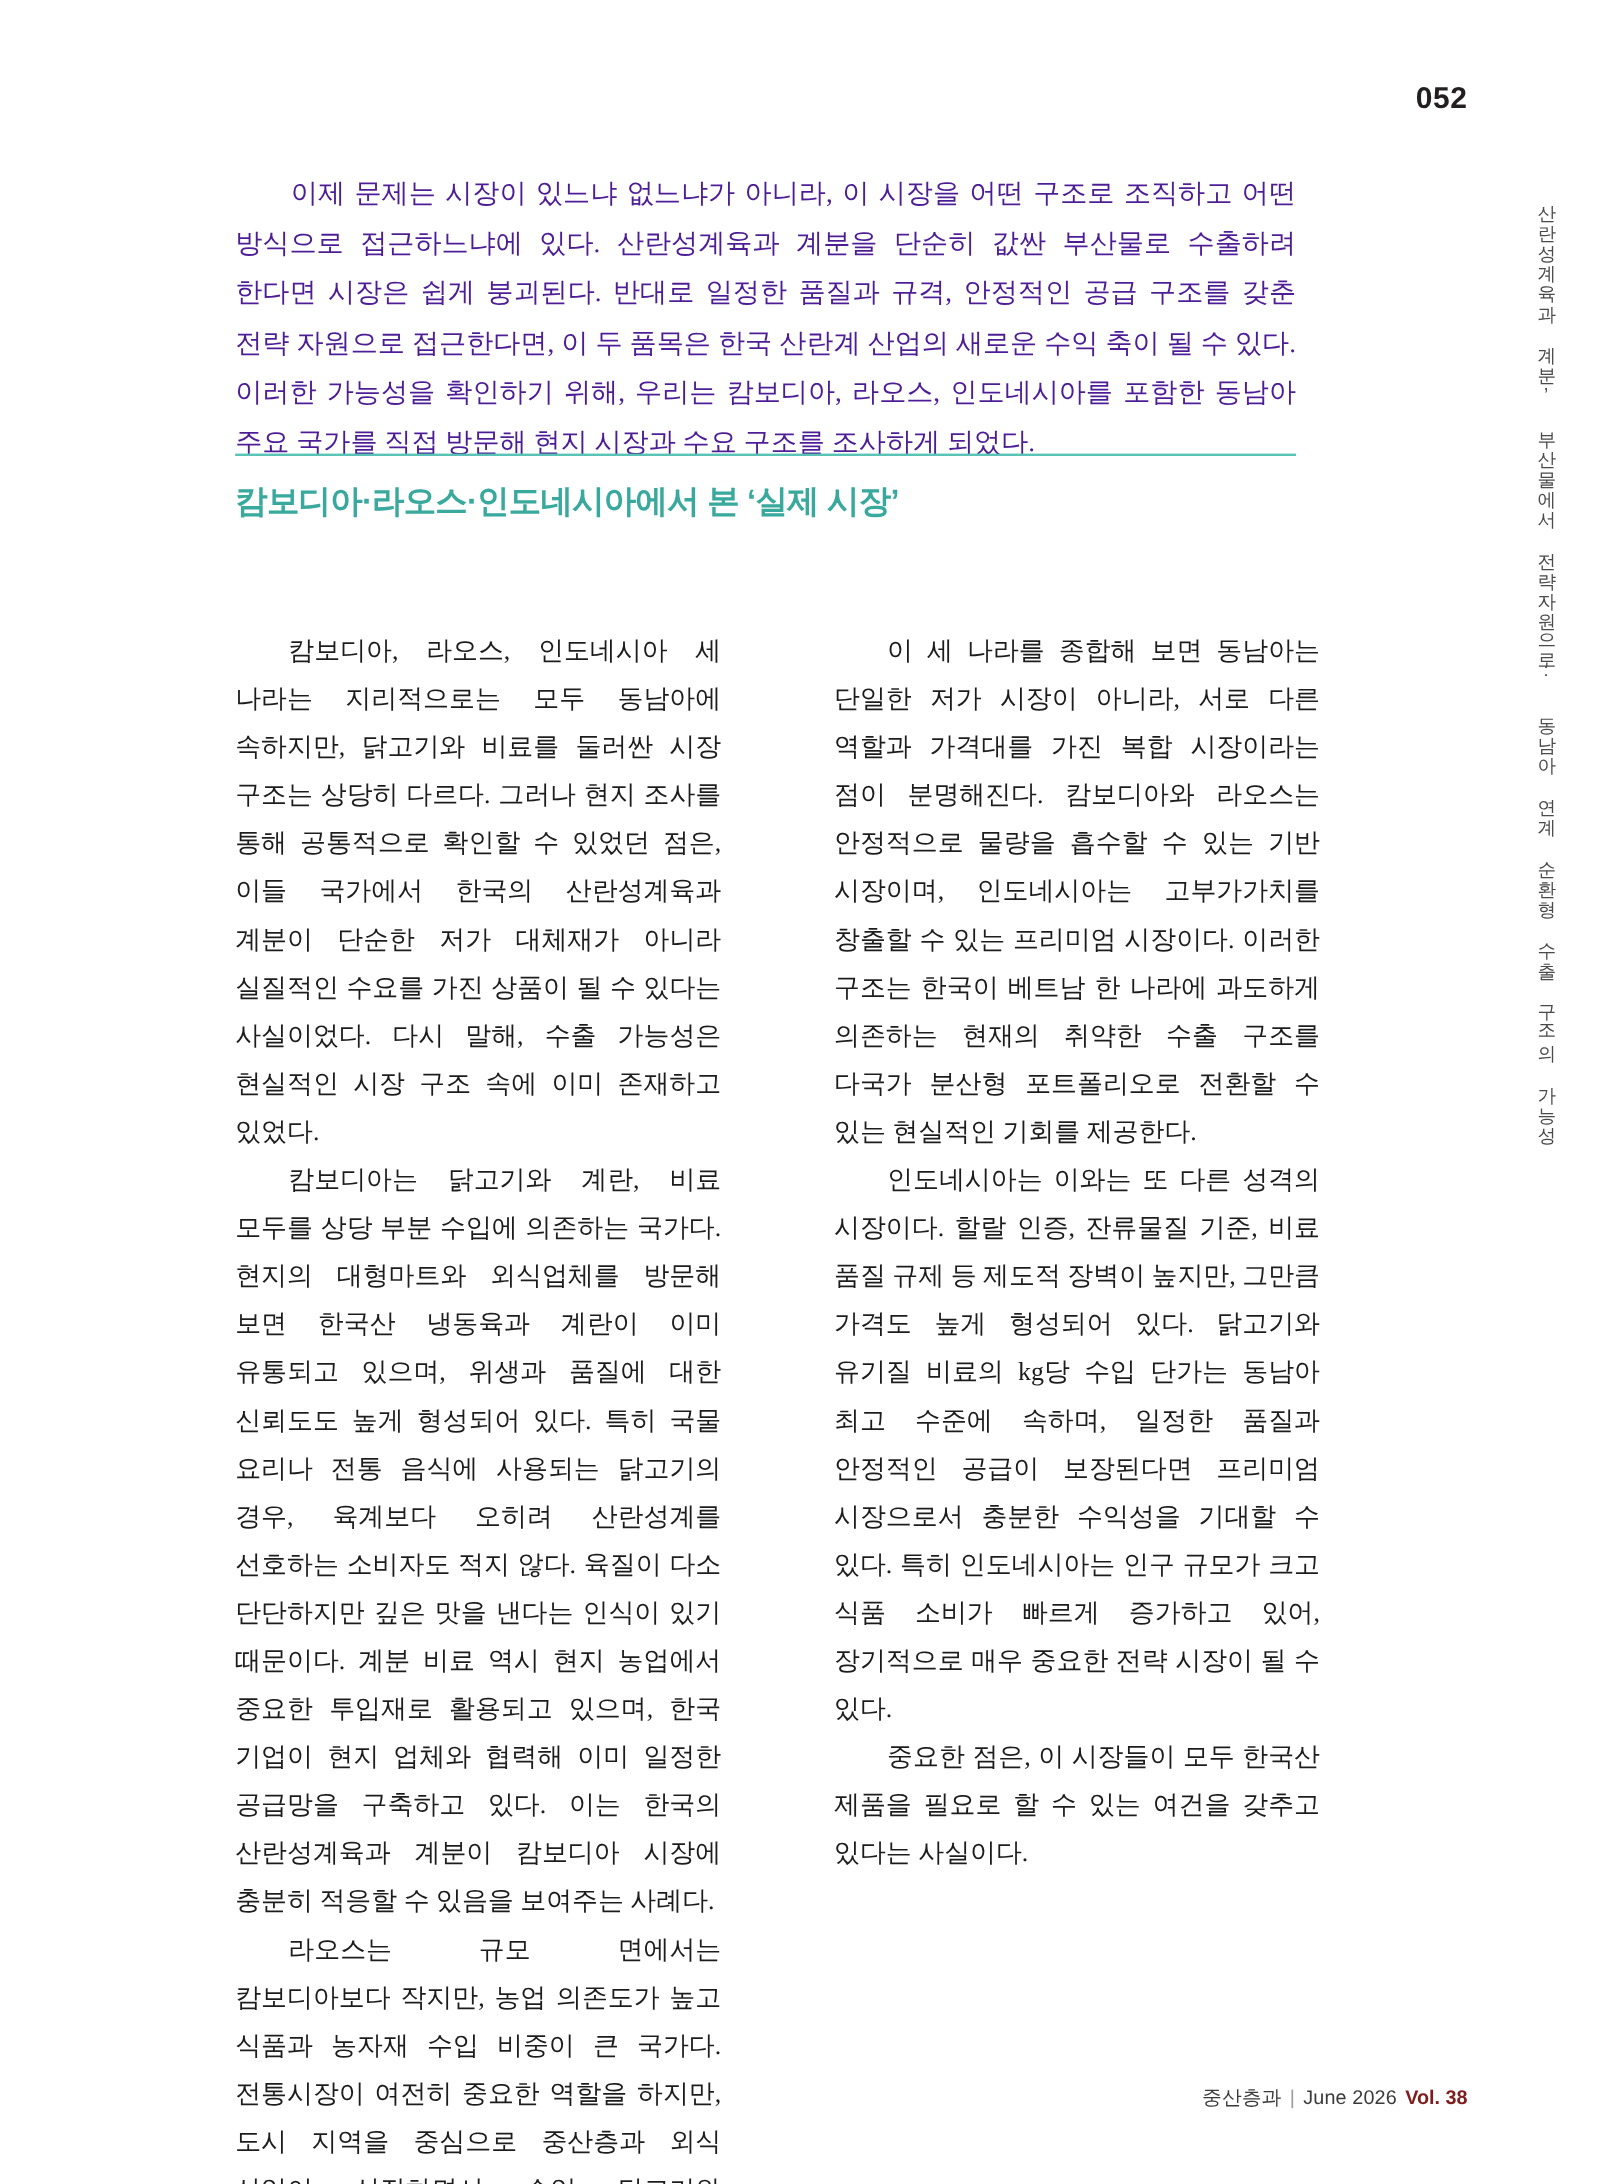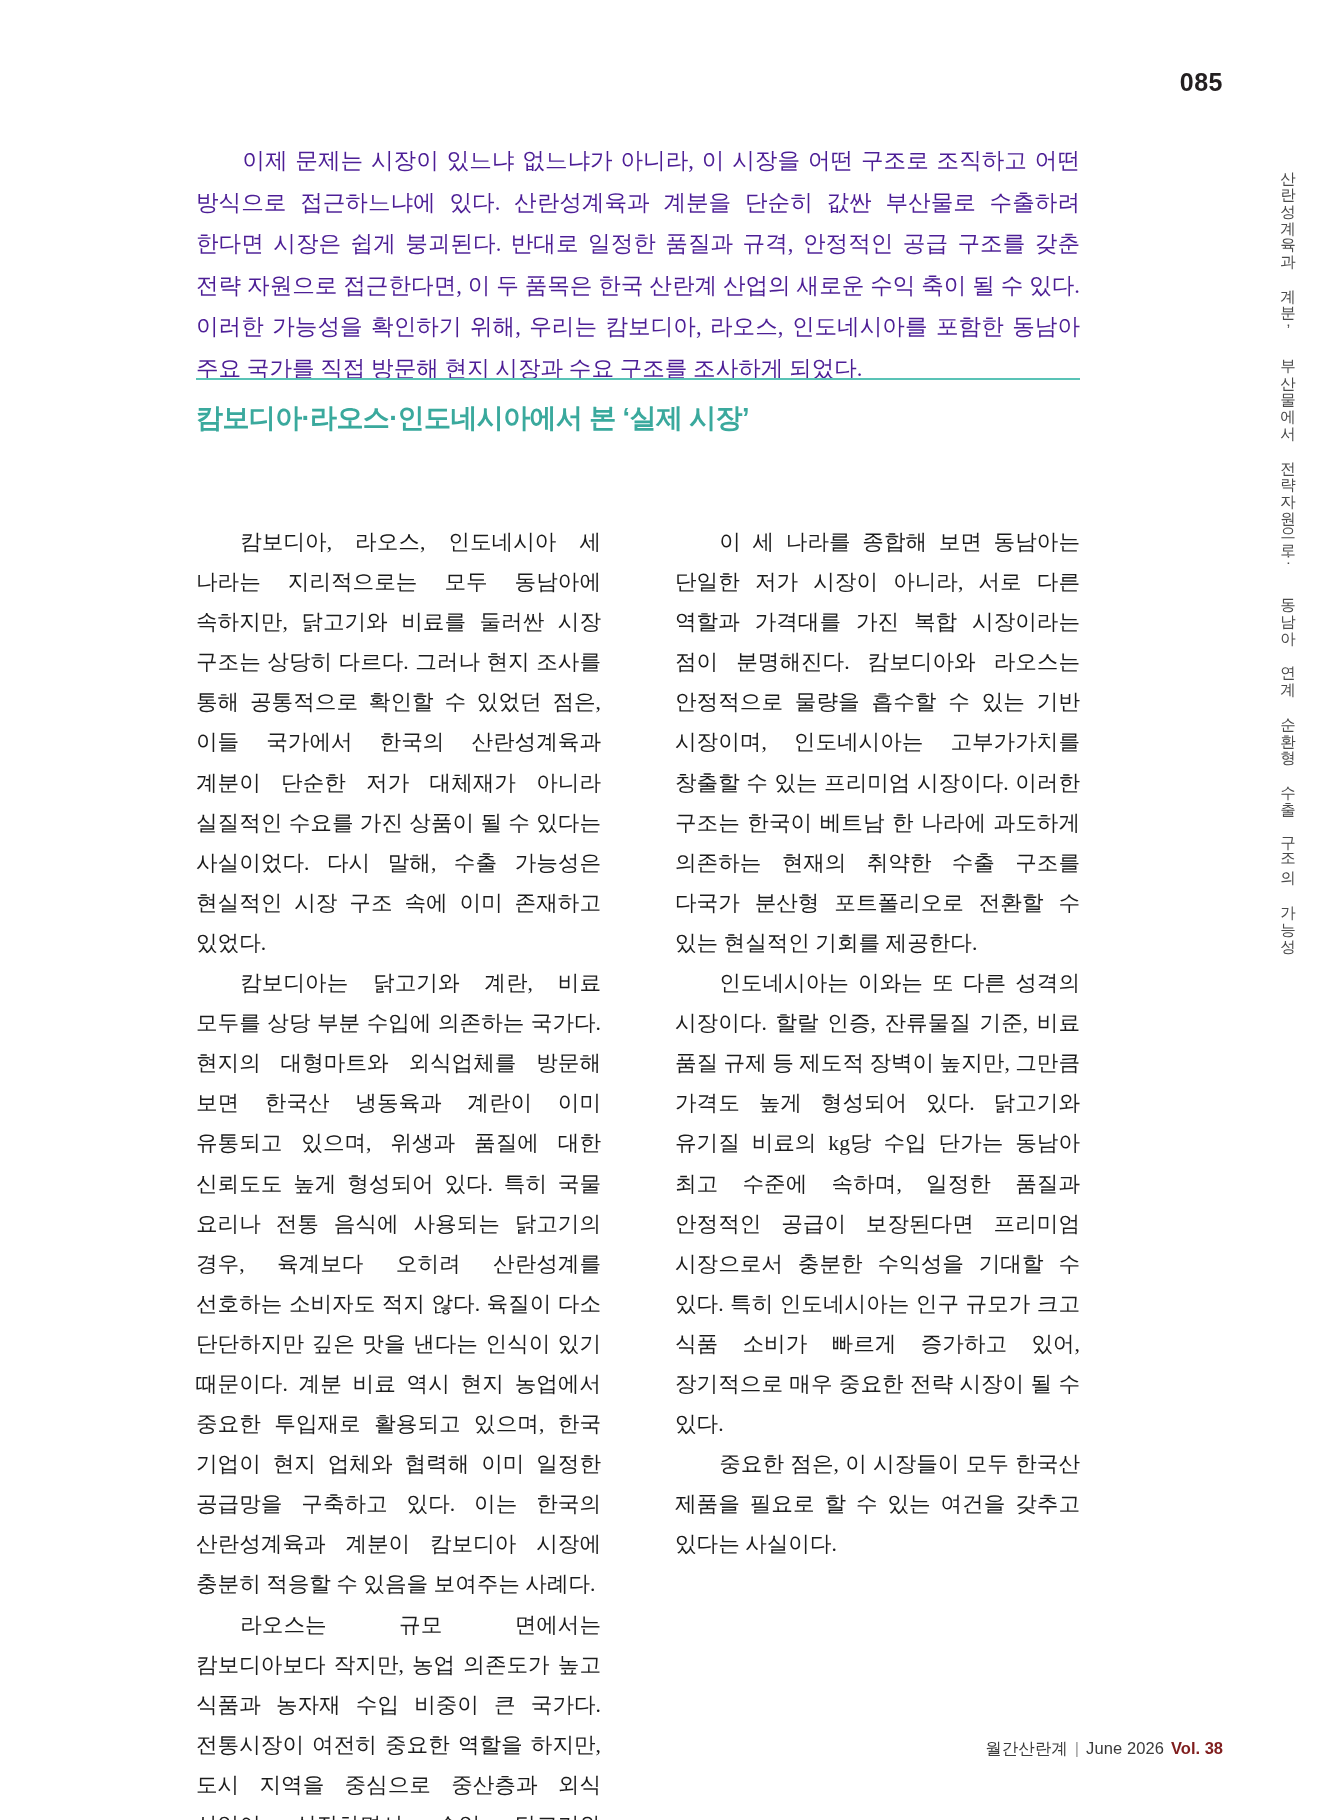--- a/index.html
+++ b/index.html
@@ -94,21 +94,21 @@
   }
 
   
   .columns {
     position: absolute;
     left: 196px;
     top: 522px;
     width: 884px;
     height: 1110px;
     display: flex;
-    gap: 74px;
+    gap: 94px;
   }
   .col {
     width: 405px;
     flex: 0 0 405px;
   }
   .col p {
     margin: 0;
     font-size: 21.6px;
     line-height: 40.1px;
     color: #1c1c1c;
@@ -134,21 +134,21 @@
   }
   .footer .sep { color: #9a9a9a; }
   .footer .vol { font-weight: 700; color: #7f1d1d; }
   .footer .issue { letter-spacing: 0.1px; }
 </style>
 </head>
 <body>
 
 <div class="page">
 
-  <div class="page-number">085</div>
+  <div class="page-number">052</div>
 
   <div class="running-head">산란성계육과 계분, 부산물에서 전략자원으로: 동남아 연계 순환형 수출 구조의 가능성</div>
 
   <div class="intro">
     <p>이제 문제는 시장이 있느냐 없느냐가 아니라, 이 시장을 어떤 구조로 조직하고 어떤 방식으로 접근하느냐에 있다. 산란성계육과 계분을 단순히 값싼 부산물로 수출하려 한다면 시장은 쉽게 붕괴된다. 반대로 일정한 품질과 규격, 안정적인 공급 구조를 갖춘 전략 자원으로 접근한다면, 이 두 품목은 한국 산란계 산업의 새로운 수익 축이 될 수 있다. 이러한 가능성을 확인하기 위해, 우리는 캄보디아, 라오스, 인도네시아를 포함한 동남아 주요 국가를 직접 방문해 현지 시장과 수요 구조를 조사하게 되었다.</p>
   </div>
 
   <div class="section-head">
     <div class="rule"></div>
     <h2>캄보디아·라오스·인도네시아에서 본 ‘실제 시장’</h2>
@@ -164,19 +164,19 @@
 
     <div class="col">
       <p>이 세 나라를 종합해 보면 동남아는 단일한 저가 시장이 아니라, 서로 다른 역할과 가격대를 가진 복합 시장이라는 점이 분명해진다. 캄보디아와 라오스는 안정적으로 물량을 흡수할 수 있는 기반 시장이며, 인도네시아는 고부가가치를 창출할 수 있는 프리미엄 시장이다. 이러한 구조는 한국이 베트남 한 나라에 과도하게 의존하는 현재의 취약한 수출 구조를 다국가 분산형 포트폴리오로 전환할 수 있는 현실적인 기회를 제공한다.</p>
       <p>인도네시아는 이와는 또 다른 성격의 시장이다. 할랄 인증, 잔류물질 기준, 비료 품질 규제 등 제도적 장벽이 높지만, 그만큼 가격도 높게 형성되어 있다. 닭고기와 유기질 비료의 kg당 수입 단가는 동남아 최고 수준에 속하며, 일정한 품질과 안정적인 공급이 보장된다면 프리미엄 시장으로서 충분한 수익성을 기대할 수 있다. 특히 인도네시아는 인구 규모가 크고 식품 소비가 빠르게 증가하고 있어, 장기적으로 매우 중요한 전략 시장이 될 수 있다.</p>
       <p>중요한 점은, 이 시장들이 모두 한국산 제품을 필요로 할 수 있는 여건을 갖추고 있다는 사실이다.</p>
     </div>
 
   </div>
 
   <div class="footer">
-    <span>월간산란계</span>
+    <span>중산층과</span>
     <span class="sep">|</span>
     <span class="issue">June 2026</span>
     <span class="vol">Vol. 38</span>
   </div>
 
 </div>
 
 </body></html>

